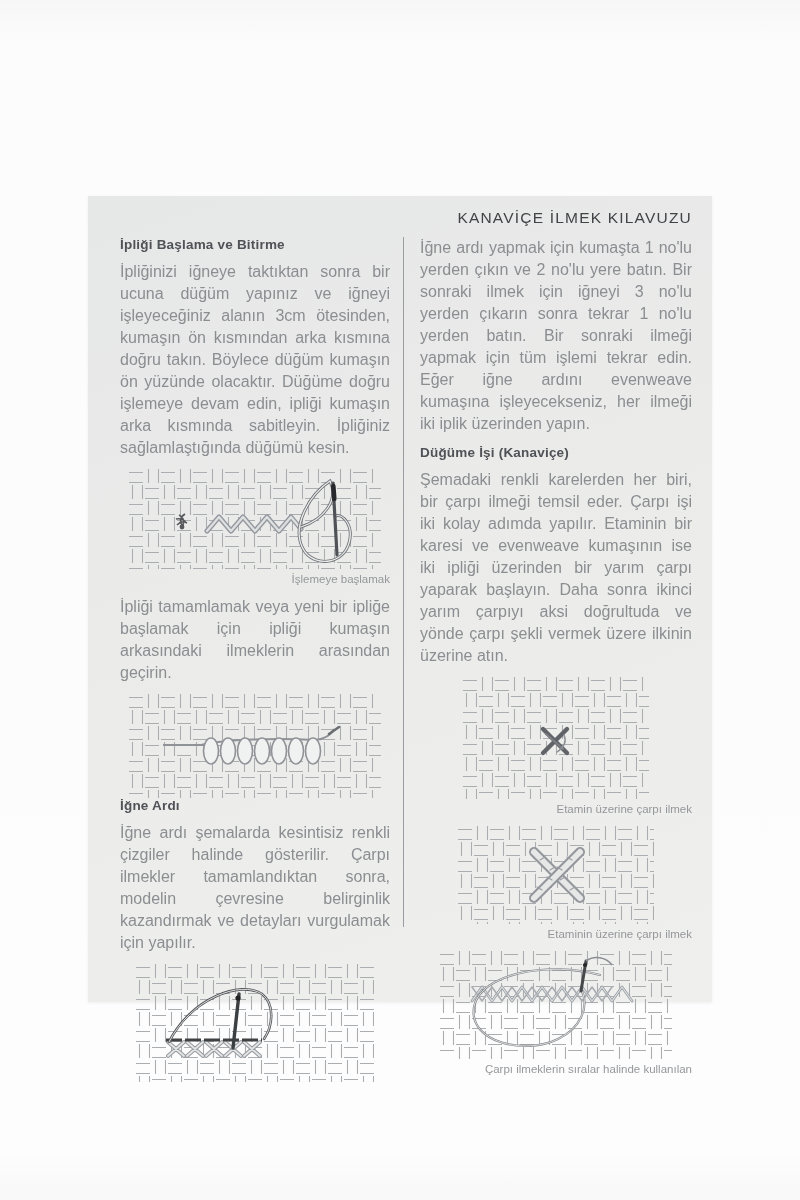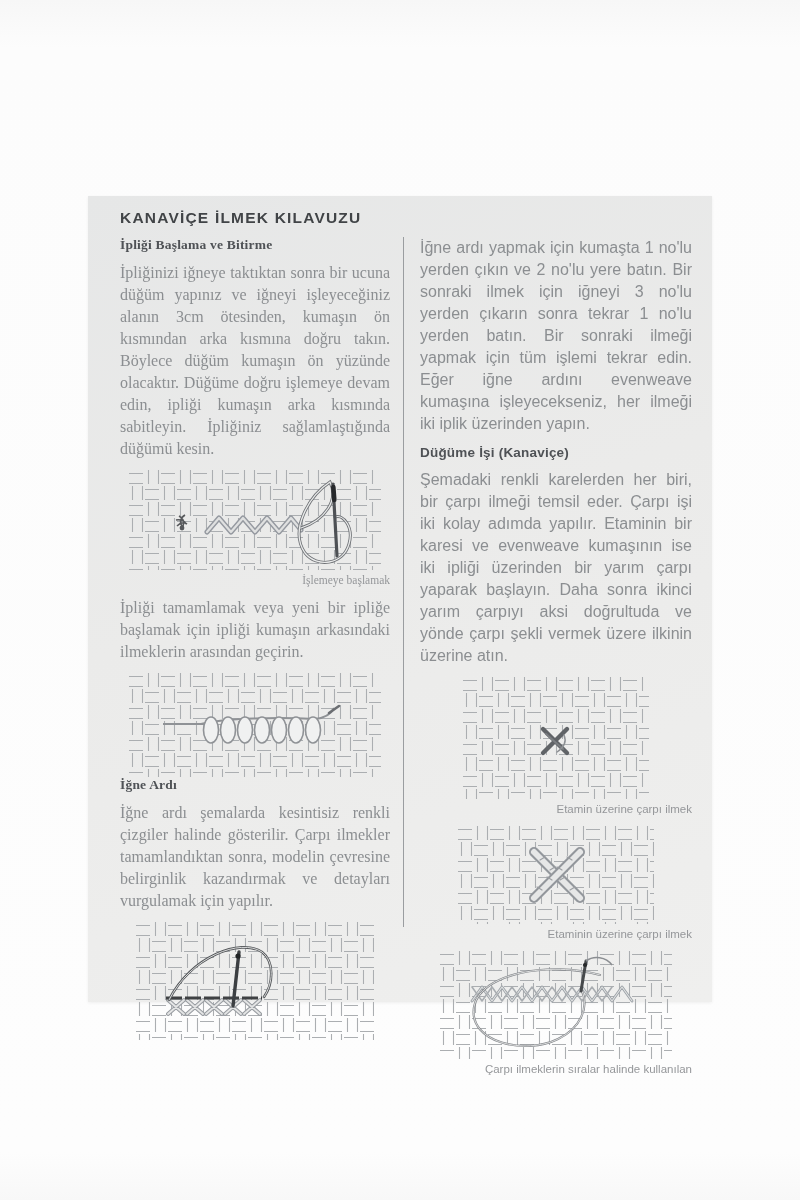--- a/index.html
+++ b/index.html
@@ -10,27 +10,27 @@
     -webkit-font-smoothing:antialiased;
   }
   .paper{
     position:absolute;left:88px;top:196px;width:624px;height:806px;
     box-sizing:border-box;padding:13px 20px 6px 32px;
     background:linear-gradient(160deg,#e6e7e7 0%,#ebebea 45%,#efefee 100%);
     box-shadow:0 1px 3px rgba(0,0,0,.06);
     color:#8b8e91;
   }
   .page-title{
-    font-size:15.5px;font-weight:bold;letter-spacing:1.2px;color:#414447;margin:0;
+    font-size:15.5px;font-weight:normal;letter-spacing:1.2px;color:#414447;margin:0;text-align:right;
   }
   .intro{
     margin:13px 0 0 0;font-size:12.3px;line-height:15.8px;text-align:justify;color:#8b8e91;
   }
   .columns{display:flex;align-items:stretch;margin-top:10px;height:690px;}
-  .col-left{width:283px;box-sizing:border-box;padding-right:13px;font-family:Liberation Serif, serif;}
+  .col-left{width:283px;box-sizing:border-box;padding-right:13px;}
   .col-divider{width:1px;background:#9a9da0;}
   .col-right{flex:1;box-sizing:border-box;padding-left:16px;}
   h2.sec{
     font-size:13.5px;font-weight:bold;letter-spacing:.2px;color:#4f5256;margin:0 0 9px 0;
   }
   p.body{
     margin:0 0 10px 0;font-size:16px;line-height:22px;text-align:justify;color:#8b8e91;
   }
   .fig{margin:4px 0 0 0;text-align:center;}
   .fig svg{display:block;margin:0 auto;}

